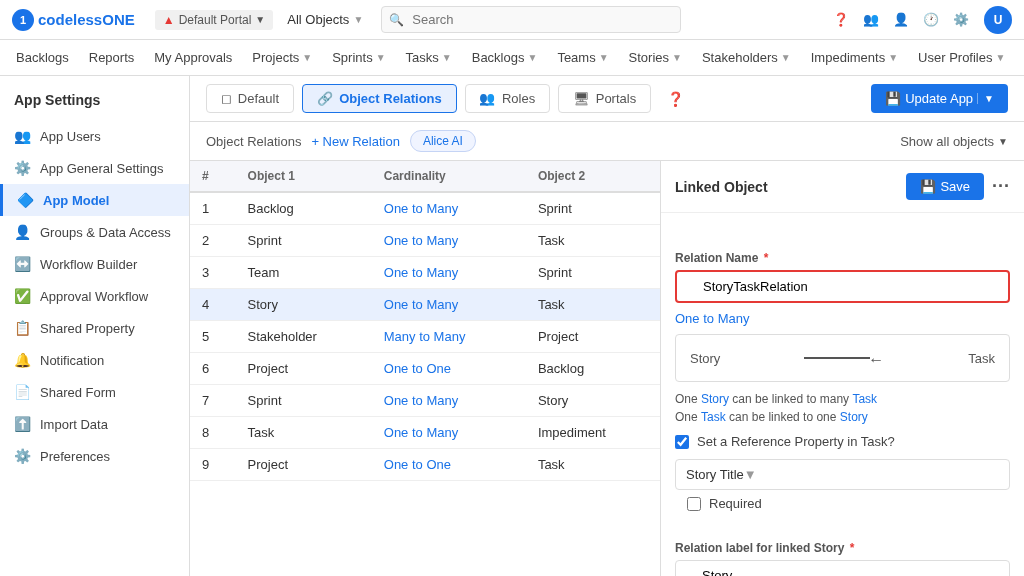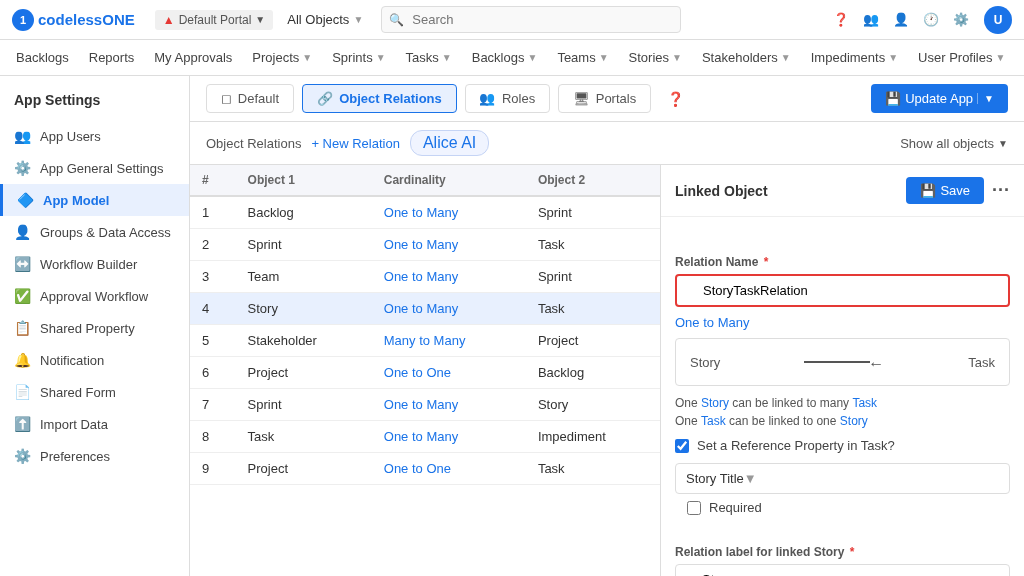--- a/index.html
+++ b/index.html
@@ -39,21 +39,21 @@
     .tab-btn { padding: 6px 14px; border: 1px solid #ddd; border-radius: 4px; cursor: pointer; font-size: 13px; display: flex; align-items: center; gap: 6px; background: #fff; color: #555; }
     .tab-btn.active { color: #1a73e8; border-color: #1a73e8; background: #e8f0fe; font-weight: 600; }
     .tab-btn:not(:last-child) { margin-right: 4px; }
     .update-app-btn { margin-left: auto; background: #1a73e8; color: #fff; border: none; padding: 7px 14px; border-radius: 4px; cursor: pointer; font-size: 13px; display: flex; align-items: center; gap: 4px; }
     .help-icon { color: #999; font-size: 14px; margin-left: 8px; }
 
     
     .sub-header { background: #fff; border-bottom: 1px solid #ddd; padding: 8px 16px; display: flex; align-items: center; gap: 10px; }
     .sub-header-title { font-size: 13px; font-weight: 500; color: #555; }
     .new-relation-btn { display: flex; align-items: center; gap: 4px; color: #1a73e8; cursor: pointer; font-size: 13px; }
-    .alice-btn { background: #f0f4ff; border: 1px solid #c5d4f5; color: #1a73e8; border-radius: 12px; padding: 3px 12px; cursor: pointer; font-size: 16px; }
+    .alice-btn { background: #f0f4ff; border: 1px solid #c5d4f5; color: #1a73e8; border-radius: 12px; padding: 3px 12px; cursor: pointer; font-size: 12px; }
     .show-all-btn { margin-left: auto; font-size: 13px; color: #555; cursor: pointer; display: flex; align-items: center; gap: 4px; }
 
     
     .table-panel { display: flex; flex: 1; overflow: hidden; }
     .table-section { flex: 1; overflow-y: auto; background: #fff; }
     table { width: 100%; border-collapse: collapse; }
     th { background: #f5f6fa; padding: 8px 12px; text-align: left; font-size: 12px; color: #666; font-weight: 600; border-bottom: 2px solid #ddd; position: sticky; top: 0; }
     td { padding: 8px 12px; border-bottom: 1px solid #eee; font-size: 13px; }
     tr.selected td { background: #e8f0fe; }
     .link-text { color: #1a73e8; cursor: pointer; }

